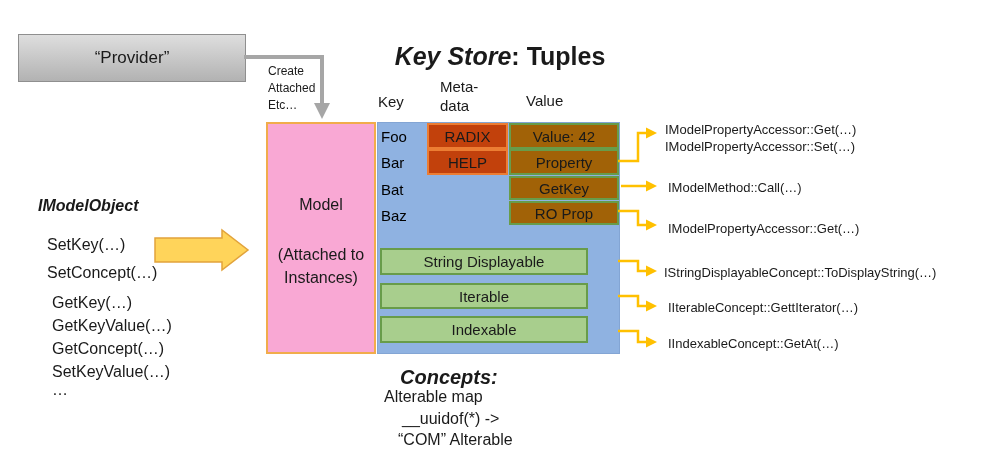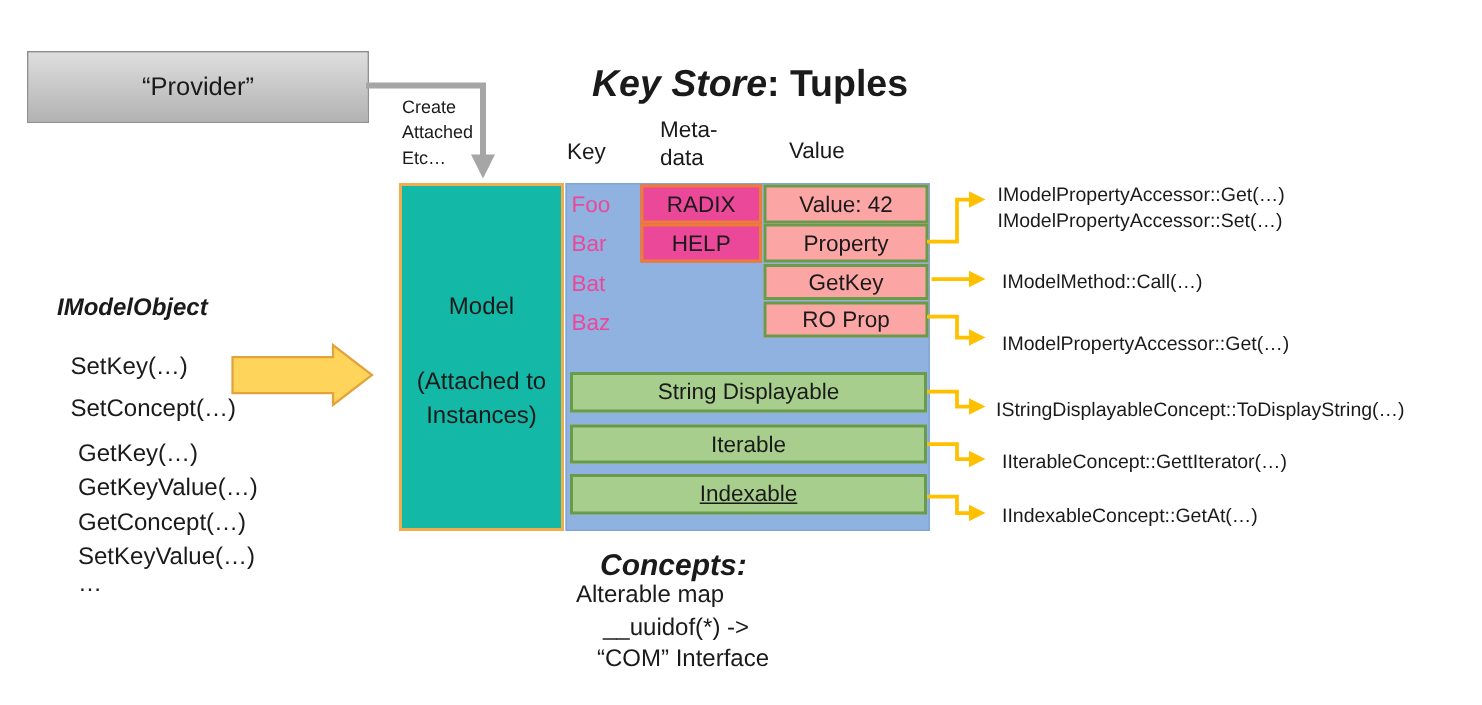--- a/index.html
+++ b/index.html
@@ -21,37 +21,37 @@
   .title{left:345px;top:42px;width:310px;text-align:center;font-size:25px;font-weight:700;white-space:nowrap;}
   .title .em{font-style:italic;}
   
   .hdr{font-size:15px;}
   .hdr-key{left:378px;top:93px;}
   .hdr-meta{left:440px;top:77px;line-height:19px;}
   .hdr-value{left:526px;top:92px;}
   
   .model-box{
     left:266px;top:122px;width:110px;height:232px;
-    background:#14b8a6;border:2px solid #f1ac4b;box-sizing:border-box;
+    background:#f9a8d4;border:2px solid #f1ac4b;box-sizing:border-box;
   }
   .model-name{left:0;top:72px;width:100%;text-align:center;font-size:16px;}
   .model-sub{left:0;top:119px;width:100%;text-align:center;font-size:16px;line-height:23px;}
   
   .store-box{
     left:377px;top:122px;width:243px;height:232px;
     background:#8fb2e1;border:1px solid #83a5d4;box-sizing:border-box;
   }
-  .keylbl{left:381px;width:44px;height:26px;color:#ec4899;font-size:15px;display:flex;align-items:center;}
+  .keylbl{left:381px;width:44px;height:26px;color:#000000;font-size:15px;display:flex;align-items:center;}
   .cell{
     box-sizing:border-box;display:flex;align-items:center;justify-content:center;
     font-size:15px;
   }
-  .meta-cell{left:427px;width:81px;height:26px;background:#ec4899;border:2px solid #ec7d33;}
-  .val-cell{left:509px;width:110px;background:#fca5a5;border:2px solid #689c4a;}
-  .bar{left:380px;width:238px;background:#a8ce8d;border:2px solid #689c4a;}
+  .meta-cell{left:427px;width:81px;height:26px;background:#c2410c;border:2px solid #ec7d33;}
+  .val-cell{left:509px;width:110px;background:#a16207;border:2px solid #689c4a;}
+  .bar{left:380px;width:208px;background:#a8ce8d;border:2px solid #689c4a;}
   
   .imo-h{left:38px;top:197px;font-size:16px;font-weight:700;font-style:italic;}
   .imo{font-size:16px;}
   
   .co{font-size:13px;white-space:nowrap;}
   
   .fc-h{left:400px;top:366px;font-size:20px;font-weight:700;font-style:italic;}
   .fc{font-size:16px;}
   svg.overlay{position:absolute;left:0;top:0;pointer-events:none;}
 </style>
@@ -96,21 +96,21 @@
   <div class="abs cell meta-cell" style="top:123px;">RADIX</div>
   <div class="abs cell meta-cell" style="top:149px;">HELP</div>
 
   <div class="abs cell val-cell" style="top:123px;height:26px;">Value: 42</div>
   <div class="abs cell val-cell" style="top:149px;height:26px;">Property</div>
   <div class="abs cell val-cell" style="top:176px;height:24px;">GetKey</div>
   <div class="abs cell val-cell" style="top:201px;height:24px;">RO Prop</div>
 
   <div class="abs cell bar" style="top:248px;height:27px;">String Displayable</div>
   <div class="abs cell bar" style="top:283px;height:26px;">Iterable</div>
-  <div class="abs cell bar" style="top:316px;height:27px;text-decoration:underline;">Indexable</div>
+  <div class="abs cell bar" style="top:316px;height:27px;">Indexable</div>
 
   <div class="abs imo-h">IModelObject</div>
   <div class="abs imo" style="left:47px;top:236px;">SetKey(…)</div>
   <div class="abs imo" style="left:47px;top:264px;">SetConcept(…)</div>
   <div class="abs imo" style="left:52px;top:294px;">GetKey(…)</div>
   <div class="abs imo" style="left:52px;top:317px;">GetKeyValue(…)</div>
   <div class="abs imo" style="left:52px;top:340px;">GetConcept(…)</div>
   <div class="abs imo" style="left:52px;top:363px;">SetKeyValue(…)</div>
   <div class="abs imo" style="left:52px;top:381px;">…</div>
 
@@ -118,21 +118,21 @@
   <div class="abs co" style="left:665px;top:139px;">IModelPropertyAccessor::Set(…)</div>
   <div class="abs co" style="left:668px;top:180px;">IModelMethod::Call(…)</div>
   <div class="abs co" style="left:668px;top:221px;">IModelPropertyAccessor::Get(…)</div>
   <div class="abs co" style="left:664px;top:265px;">IStringDisplayableConcept::ToDisplayString(…)</div>
   <div class="abs co" style="left:668px;top:300px;">IIterableConcept::GettIterator(…)</div>
   <div class="abs co" style="left:668px;top:336px;">IIndexableConcept::GetAt(…)</div>
 
   <div class="abs fc-h">Concepts:</div>
   <div class="abs fc" style="left:384px;top:388px;">Alterable map</div>
   <div class="abs fc" style="left:402px;top:410px;">__uuidof(*) -&gt;</div>
-  <div class="abs fc" style="left:398px;top:431px;">“COM” Interface</div>
+  <div class="abs fc" style="left:398px;top:431px;">“COM” Alterable</div>
 
   <svg class="overlay" width="988" height="470" viewBox="0 0 988 470">
 
     <g>
       <path d="M244,57 L322,57 L322,104" fill="none" stroke="#a6a6a6" stroke-width="4"></path>
       <polygon points="314,103 330,103 322,119" fill="#a6a6a6"></polygon>
     </g>
 
     <g>
       <polygon points="155,238 222,238 222,230 248,250 222,270 222,262 155,262" fill="#ffd45a" stroke="#e2a33b" stroke-width="1.5"></polygon>

